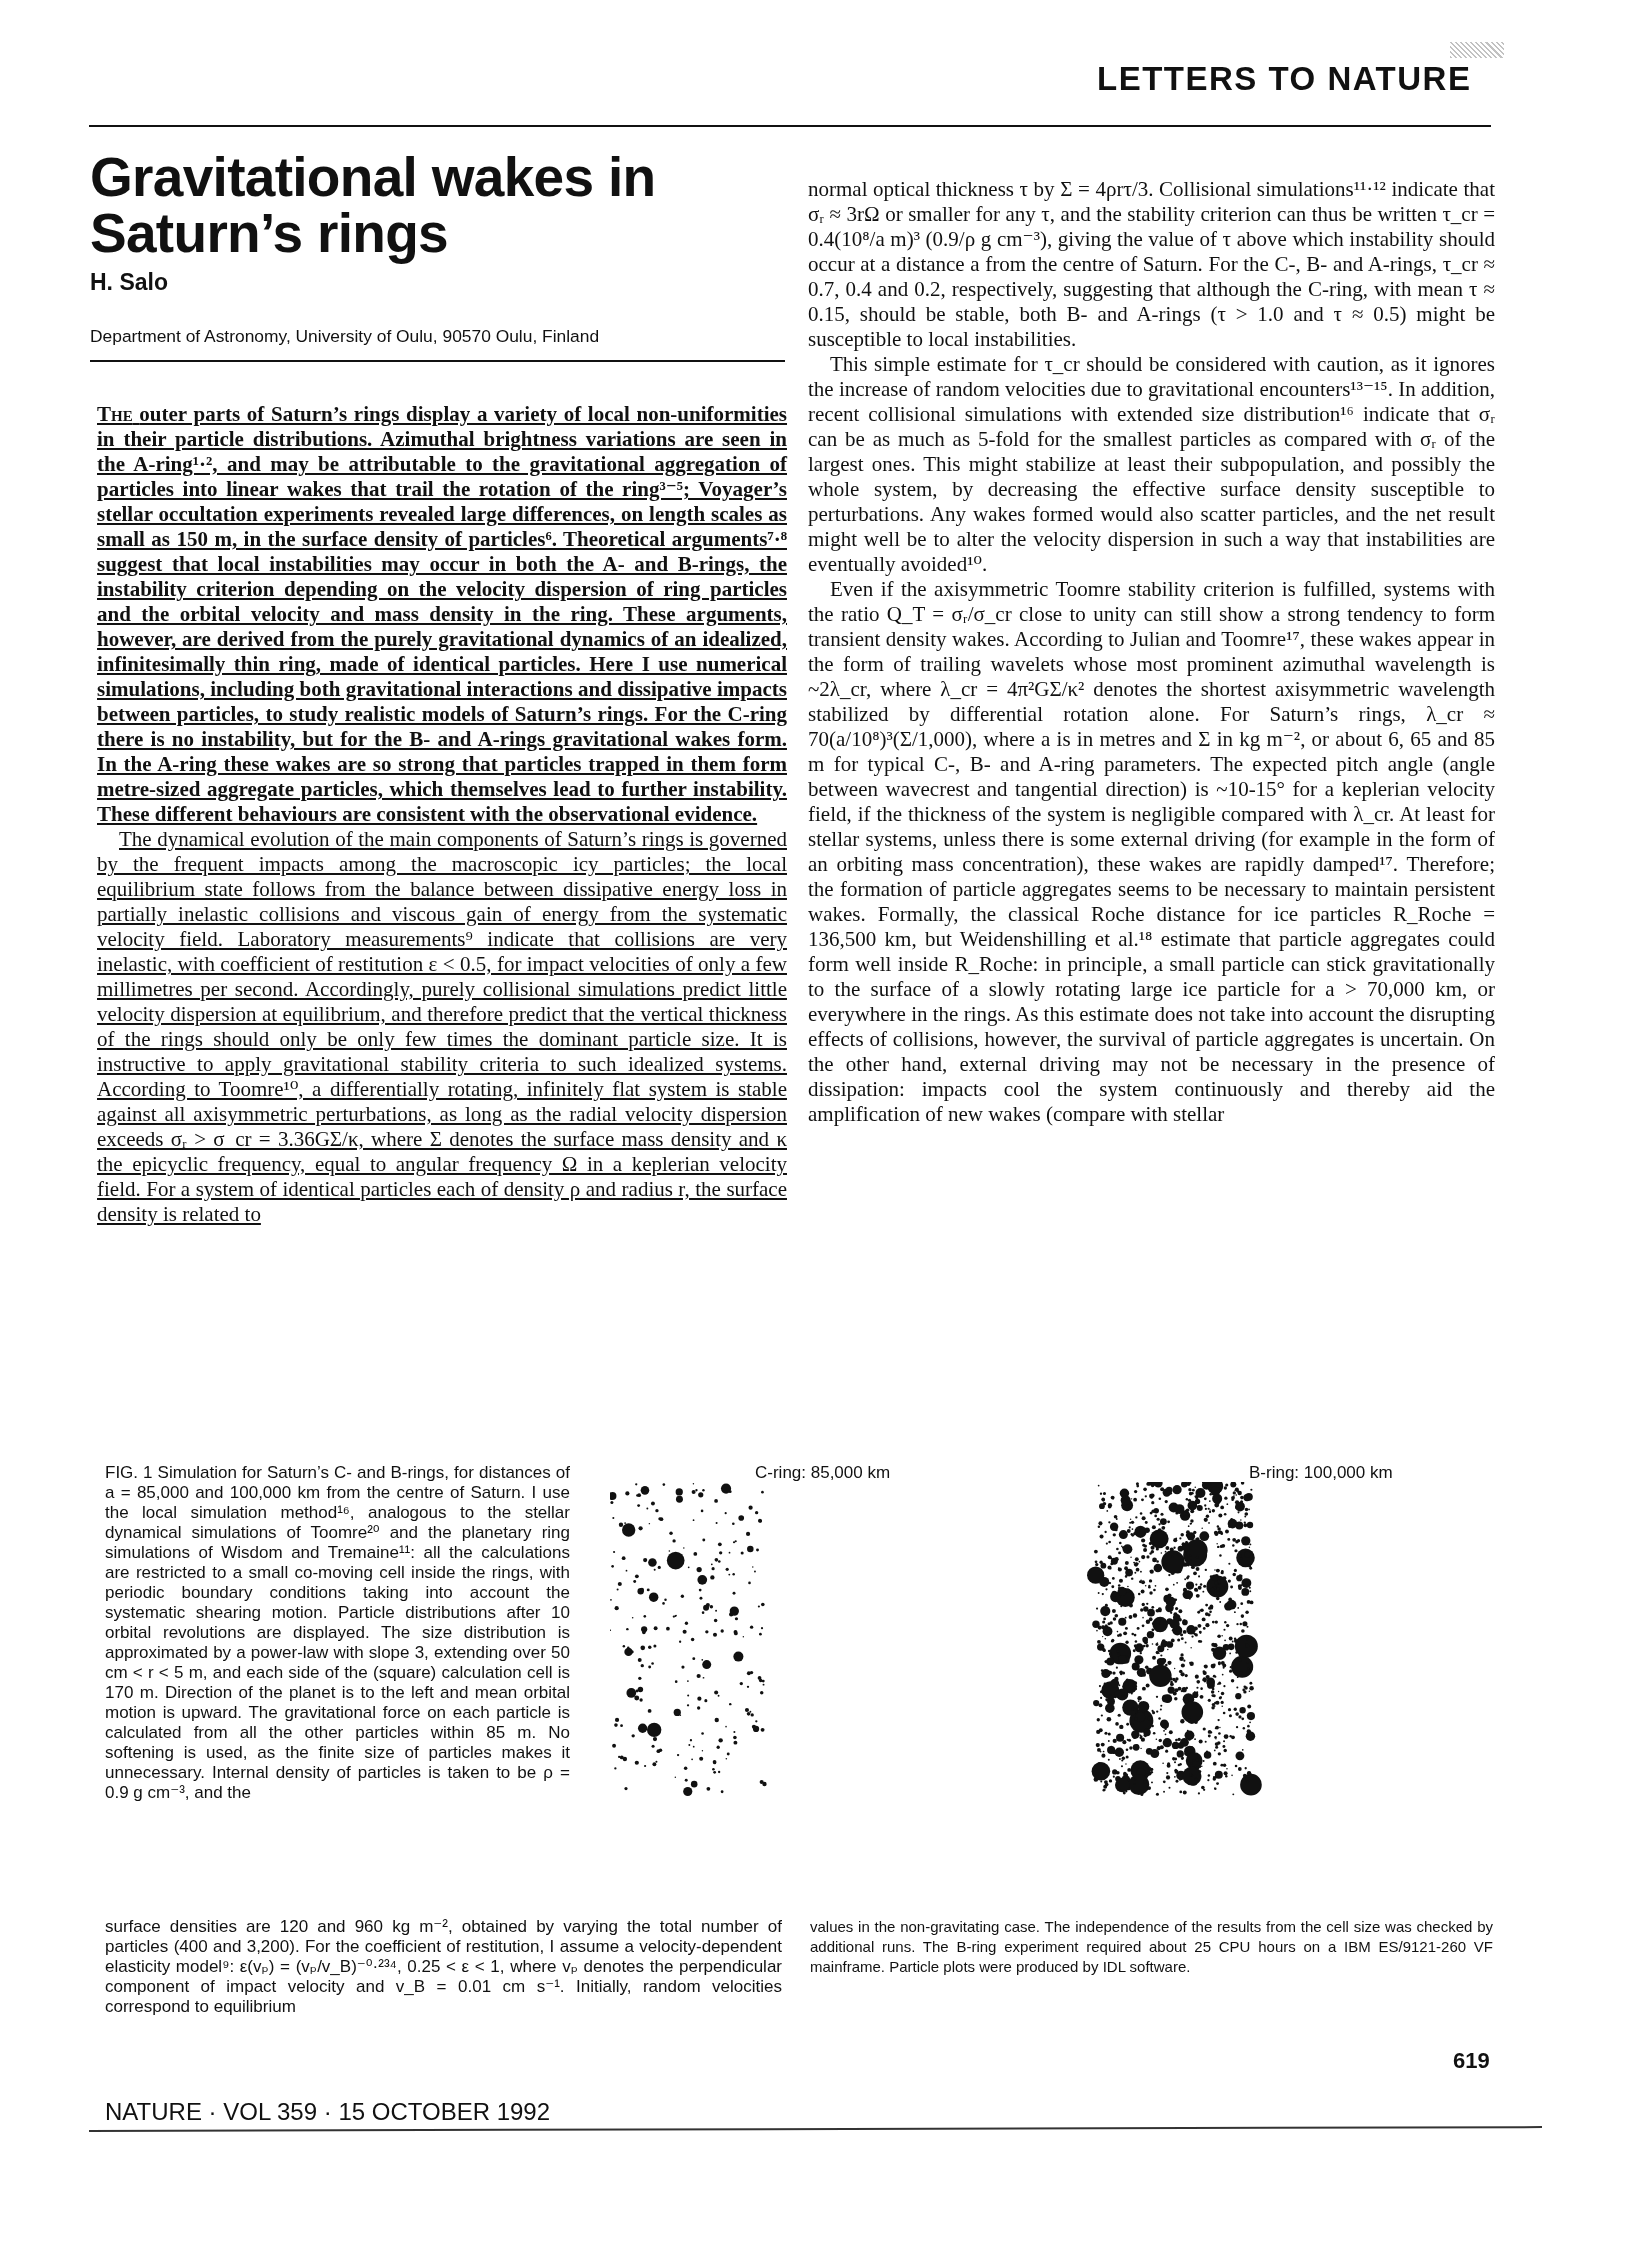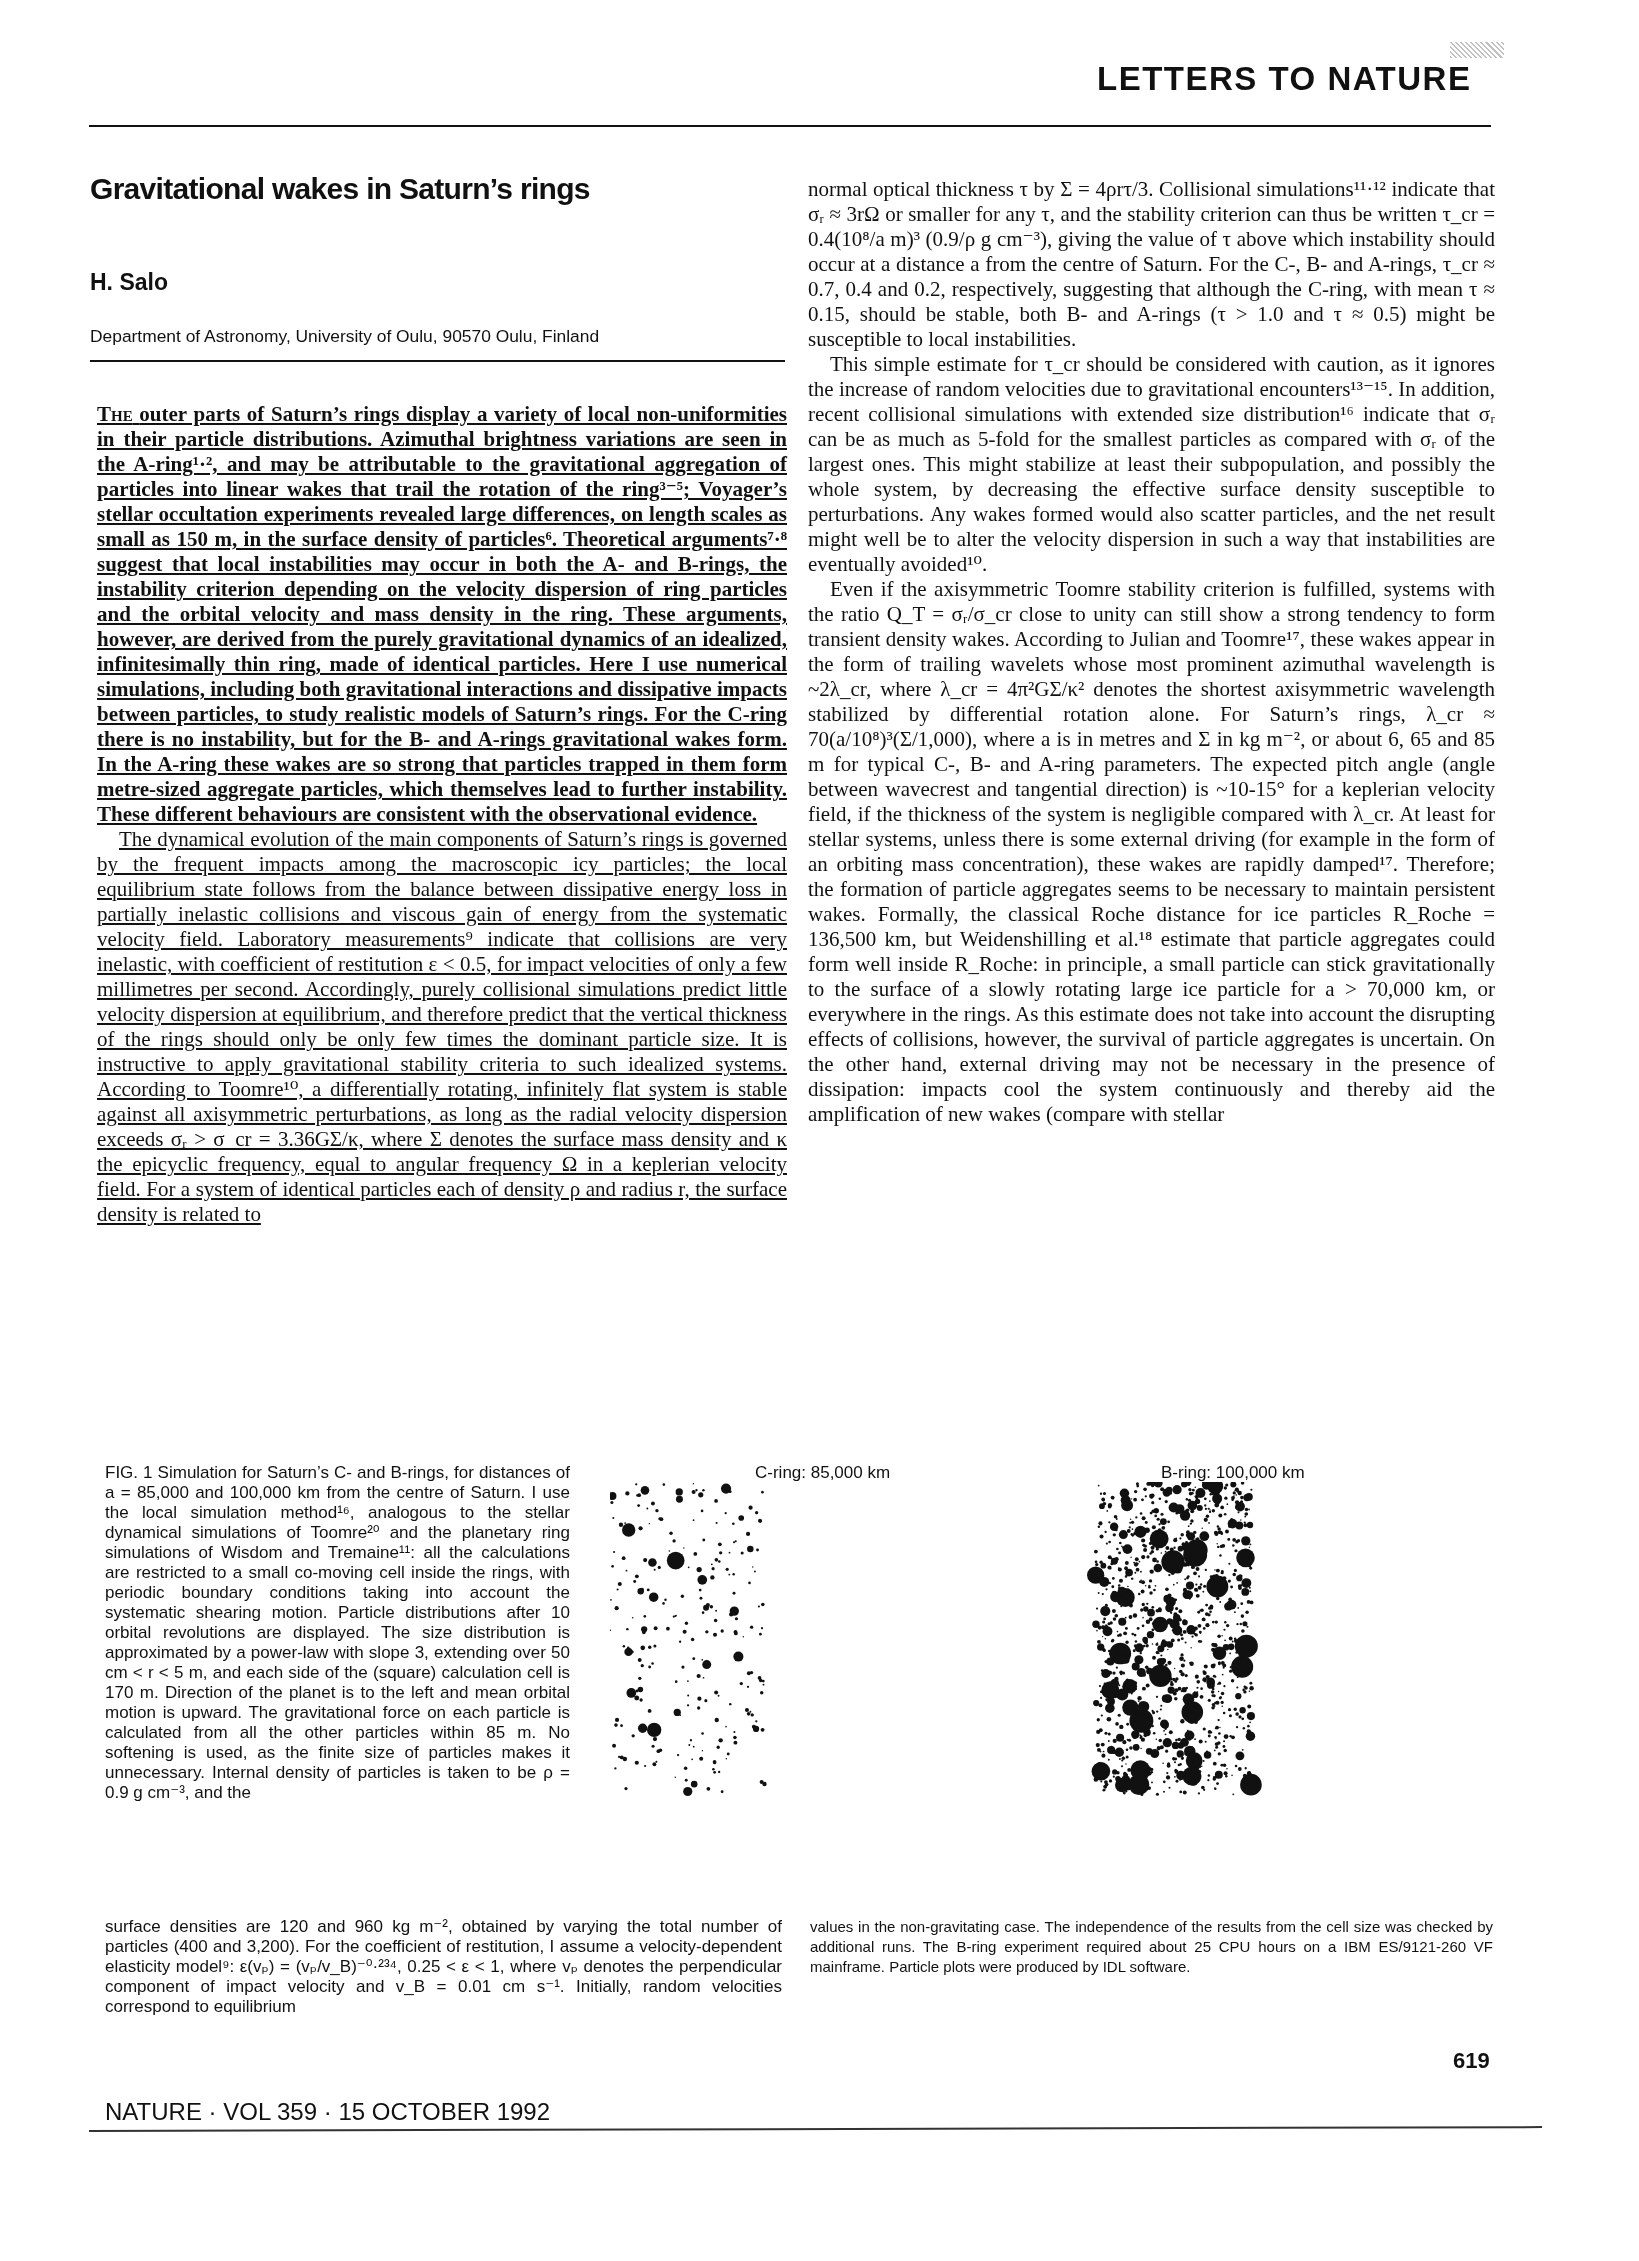--- a/index.html
+++ b/index.html
@@ -6,40 +6,40 @@
   body { width: 1639px; height: 2261px; position: relative; overflow: hidden; color: #111; }
   .abs { position: absolute; }
   .serif { font-family: "Liberation Serif", "DejaVu Serif", serif; margin-top: 24px; }
   .sans { font-family: "Liberation Sans", "DejaVu Sans", sans-serif; }
 
   #header-label { left: 1097px; top: 60px; font-size: 33px; font-weight: bold; letter-spacing: 1.5px; }
   #header-rule { left: 89px; top: 125px; width: 1402px; height: 2.2px; background: #111; }
   #scan-speck { left: 1450px; top: 42px; width: 54px; height: 16px;
     background: repeating-linear-gradient(45deg, #999 0 1.5px, transparent 1.5px 3.6px); opacity: .6; }
 
-  #title { left: 90px; top: 149px; width: 654px; font-size: 30px; font-weight: bold; line-height: 80px; letter-spacing: -0.7px; }
+  #title { left: 90px; top: 149px; width: 654px; font-size: 55px; font-weight: bold; line-height: 56px; letter-spacing: -0.7px; }
   #author { left: 90px; top: 269px; font-size: 23px; font-weight: bold; }
   #affil { left: 90px; top: 326px; font-size: 17.4px; }
   #affil-rule { left: 90px; top: 360px; width: 695px; height: 2.2px; background: #111; }
 
   .col { width: 690px; font-size: 21px; line-height: 25px; text-align: justify; }
   #col-left { left: 97px; top: 378px; text-decoration: underline; }
   #col-right { left: 808px; top: 153px; width: 687px; }
   .abstract { font-weight: bold; }
   .abstract .sc { font-variant: small-caps; }
   .para { margin: 0; text-indent: 0; }
   .indent { text-indent: 22px; }
 
   #caption-left { left: 105px; top: 1463px; width: 465px; font-size: 17px; line-height: 20px; text-align: justify; }
   #caption-bottom { left: 105px; top: 1917px; width: 677px; font-size: 17px; line-height: 20px; text-align: justify; }
   #caption-right { left: 810px; top: 1917px; width: 683px; font-size: 15px; line-height: 20px; text-align: justify; }
 
   .panel-title { font-size: 17px; }
   #c-title { left: 727px; top: 1463px; margin-left: 28px; }
-  #b-title { left: 1161px; top: 1463px; }
+  #b-title { left: 1249px; top: 1463px; }
 
   #footer-left { left: 105px; top: 2051px; font-size: 24px; margin-top: 47px; }
   #footer-right { left: 1453px; top: 2048px; font-size: 22px; font-weight: bold; }
   #footer-rule { left: 89px; top: 2128px; width: 1453px; height: 1.5px; background: #333; transform: rotate(-0.15deg); }
 </style>
 </head>
 <body>
 
 <div id="scan-speck" class="abs"></div>
 <div id="header-label" class="abs sans">LETTERS TO NATURE</div>

